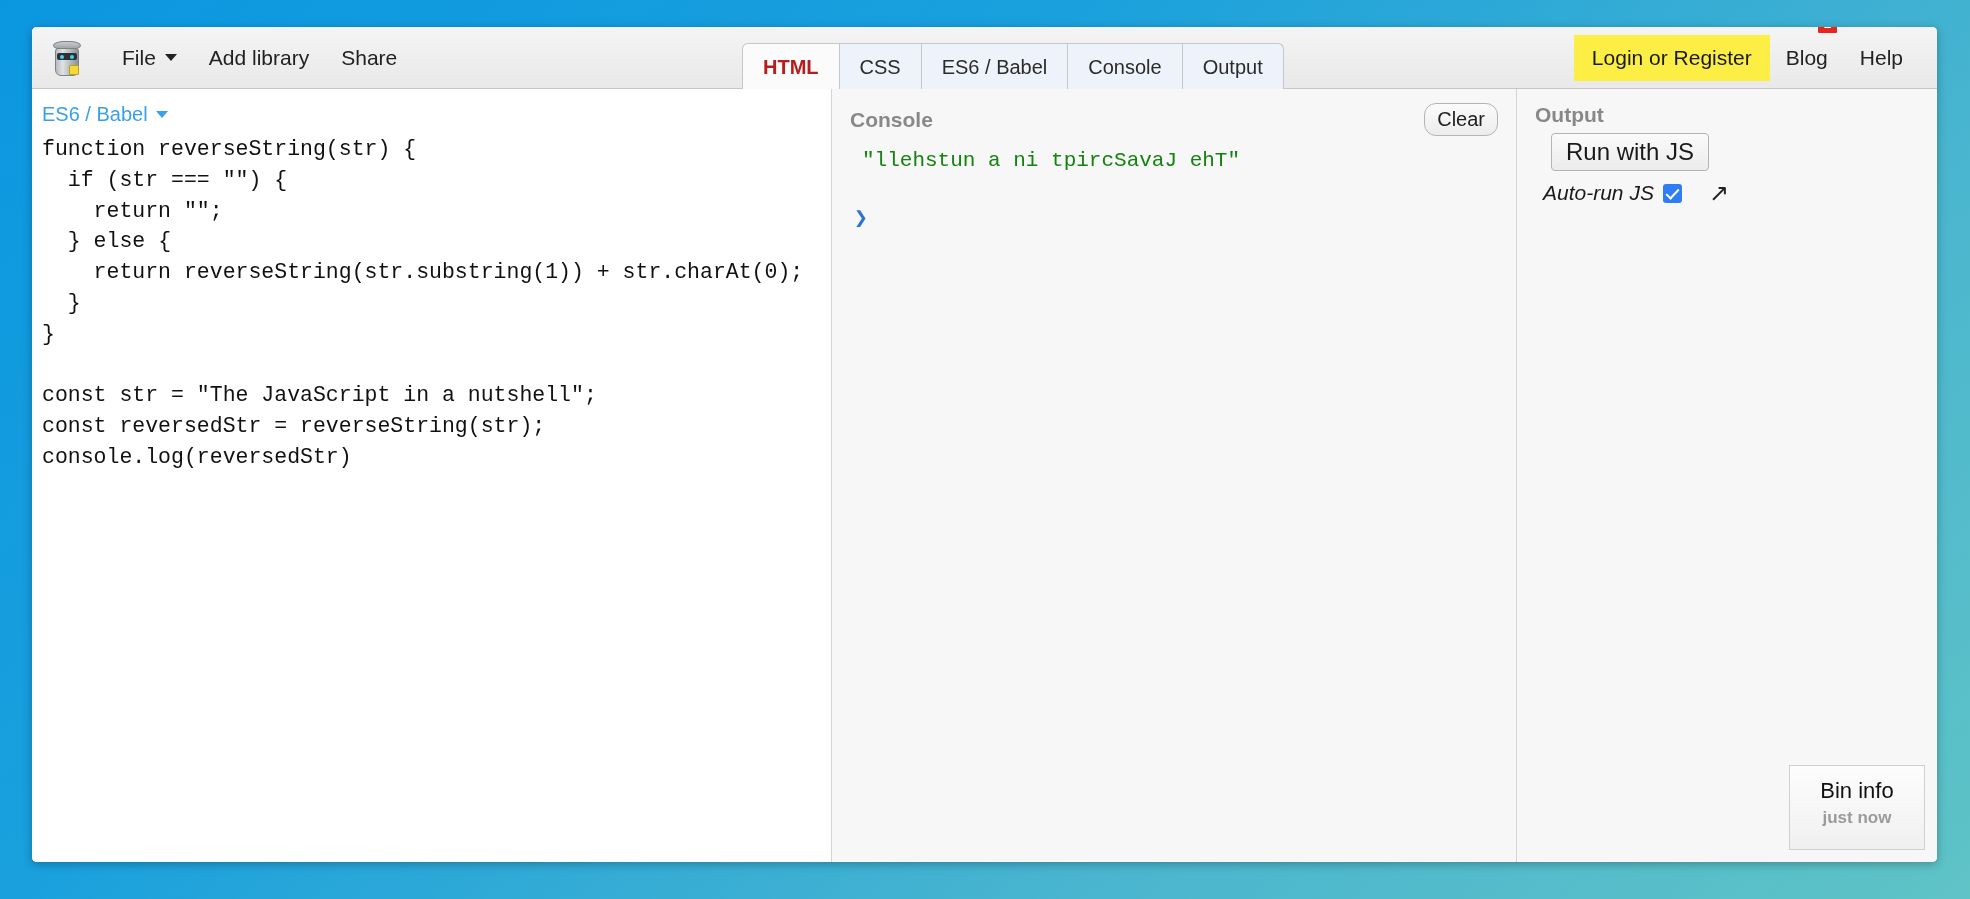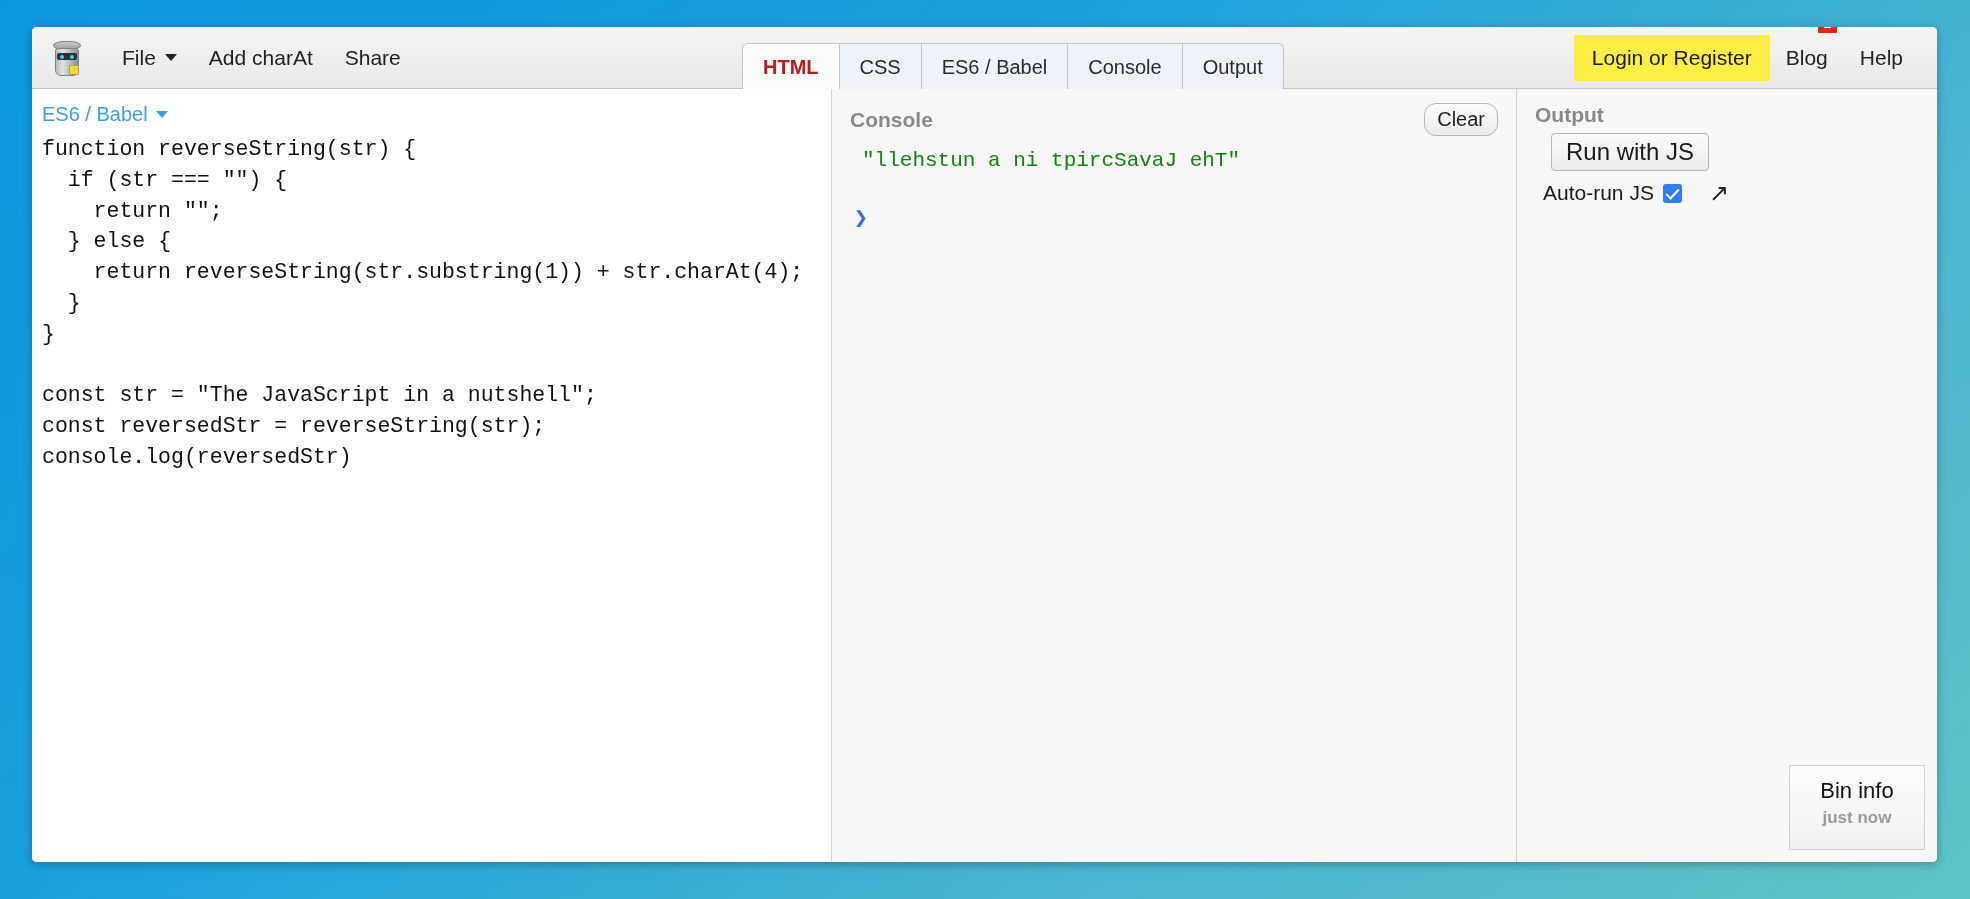--- a/index.html
+++ b/index.html
@@ -305,20 +305,21 @@
   .autorun-row {
     display: flex;
     align-items: center;
     margin-top: 10px;
     margin-left: -8px;
     gap: 9px;
   }
   .autorun-label {
     font-size: 21px;
     color: #1a1a1a;
+    font-style: italic;
   }
   .checkbox {
     width: 19px; height: 19px;
     background: #2e7df4;
     border-radius: 3px;
     position: relative;
     cursor: pointer;
     flex: 0 0 19px;
   }
   .checkbox::after {
@@ -376,21 +377,21 @@
         <div class="eye l"></div>
         <div class="eye r"></div>
         <div class="badge-yellow"></div>
       </div>
 
       <div class="menu-item">
         <span>File</span>
         <span class="caret"></span>
       </div>
       <div class="menu-item">
-        <span>Add charAt</span>
+        <span>Add library</span>
       </div>
       <div class="menu-item">
         <span>Share</span>
       </div>
     </div>
 
     <div class="tabs">
       <div class="tab active">HTML</div>
       <div class="tab">CSS</div>
       <div class="tab">ES6 / Babel</div>
@@ -412,21 +413,21 @@
 
     <div class="panel-editor">
       <div class="editor-label">
         <span>ES6 / Babel</span>
         <span class="caret-blue"></span>
       </div>
       <pre class="code">function reverseString(str) {
   if (str === "") {
     return "";
   } else {
-    return reverseString(str.substring(1)) + str.charAt(4);
+    return reverseString(str.substring(1)) + str.charAt(0);
   }
 }
 
 const str = "The JavaScript in a nutshell";
 const reversedStr = reverseString(str);
 console.log(reversedStr)</pre>
     </div>
 
     <div class="panel-console">
       <div class="panel-head">

